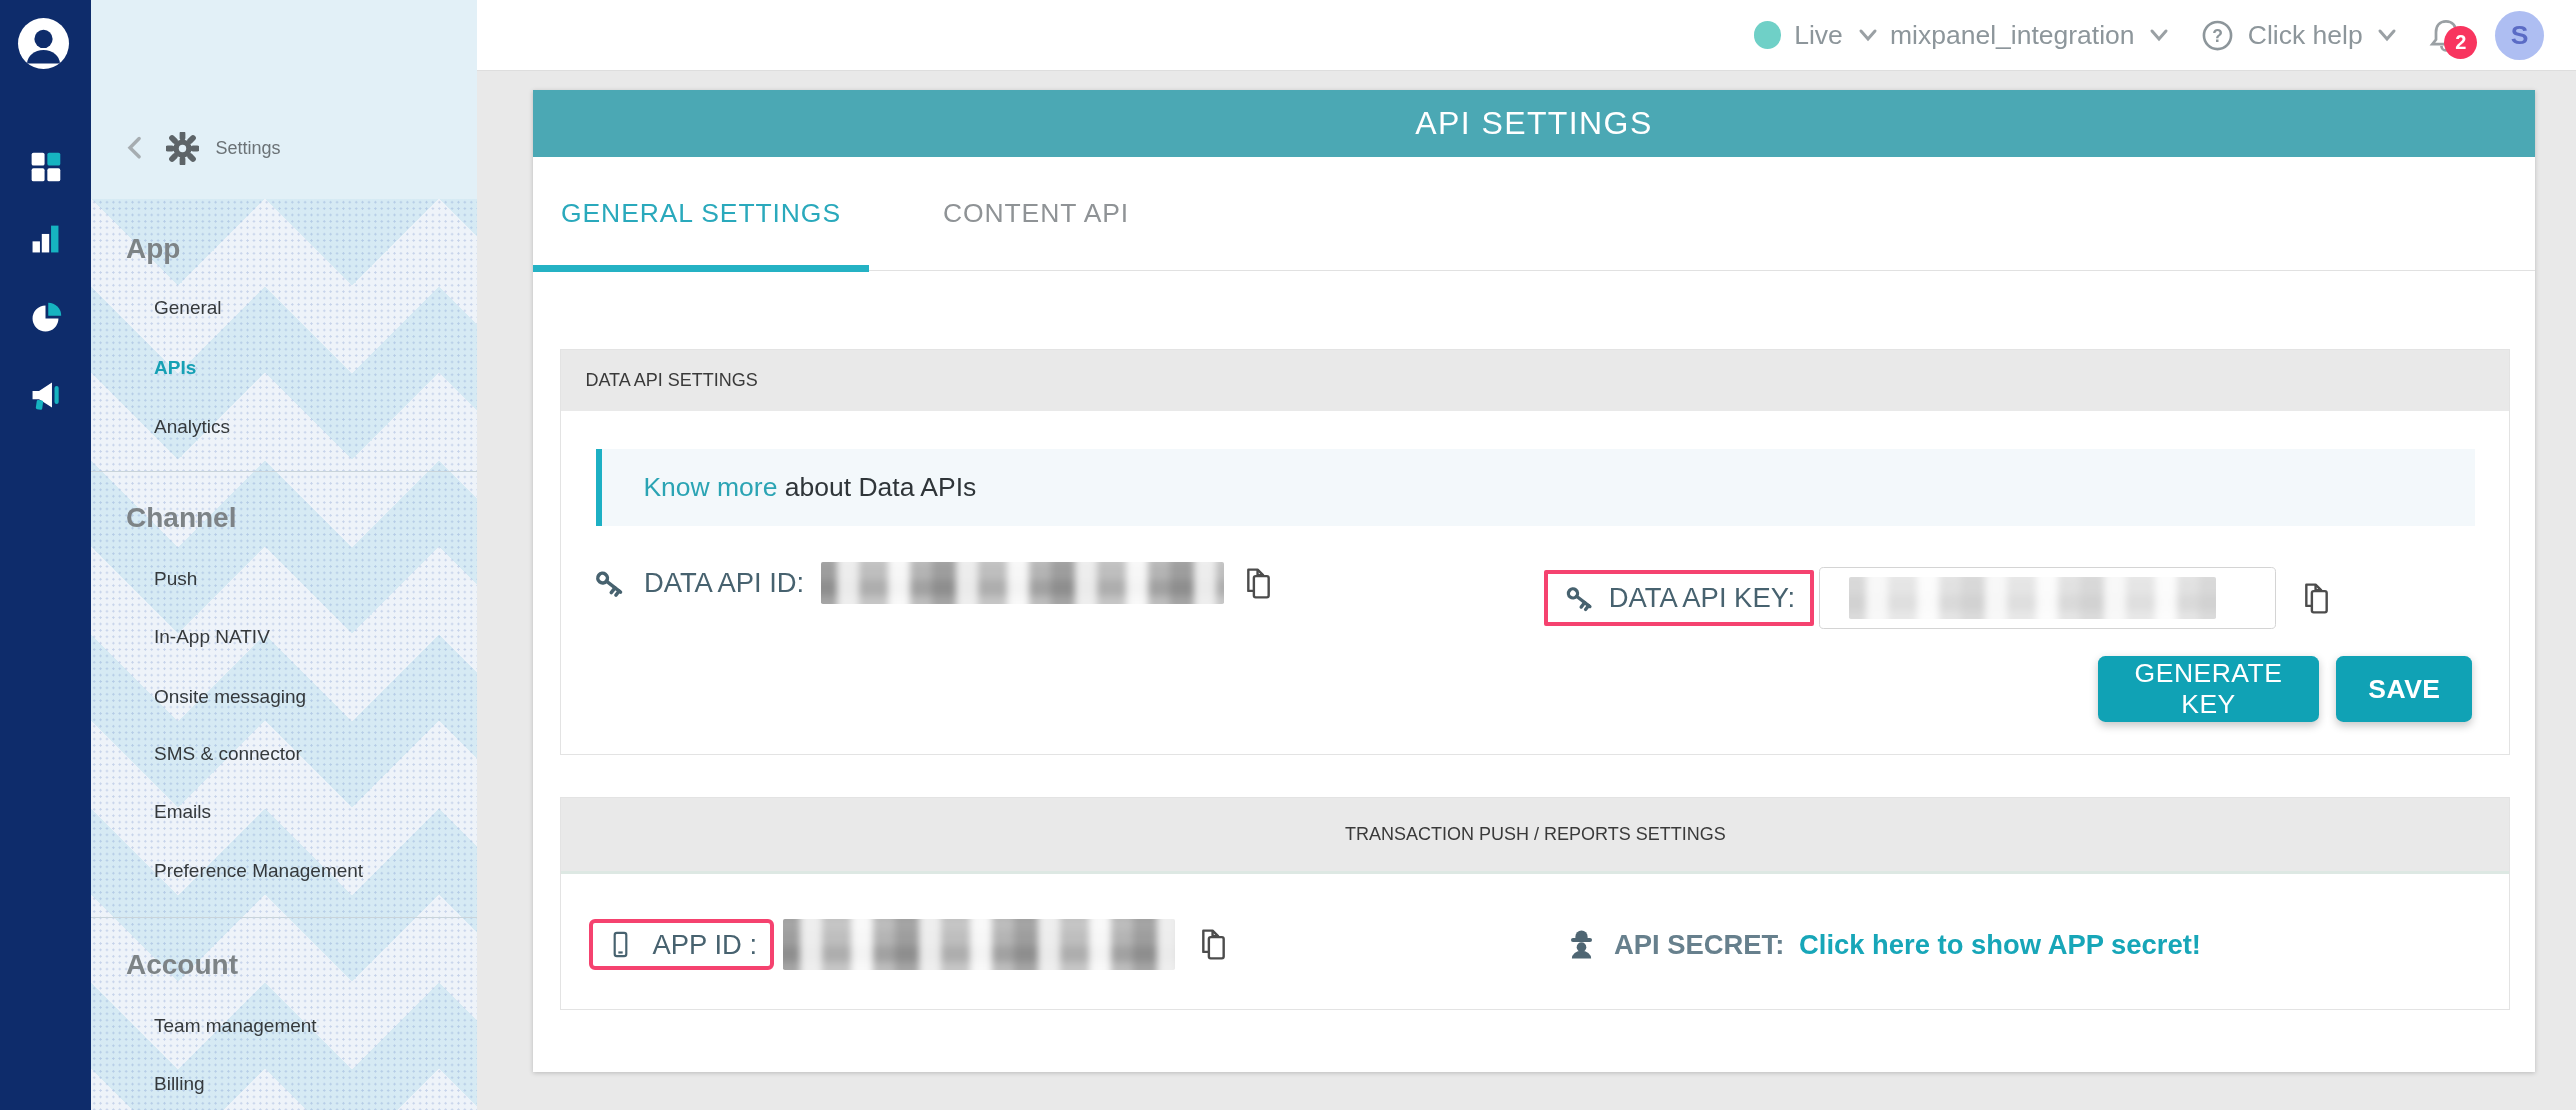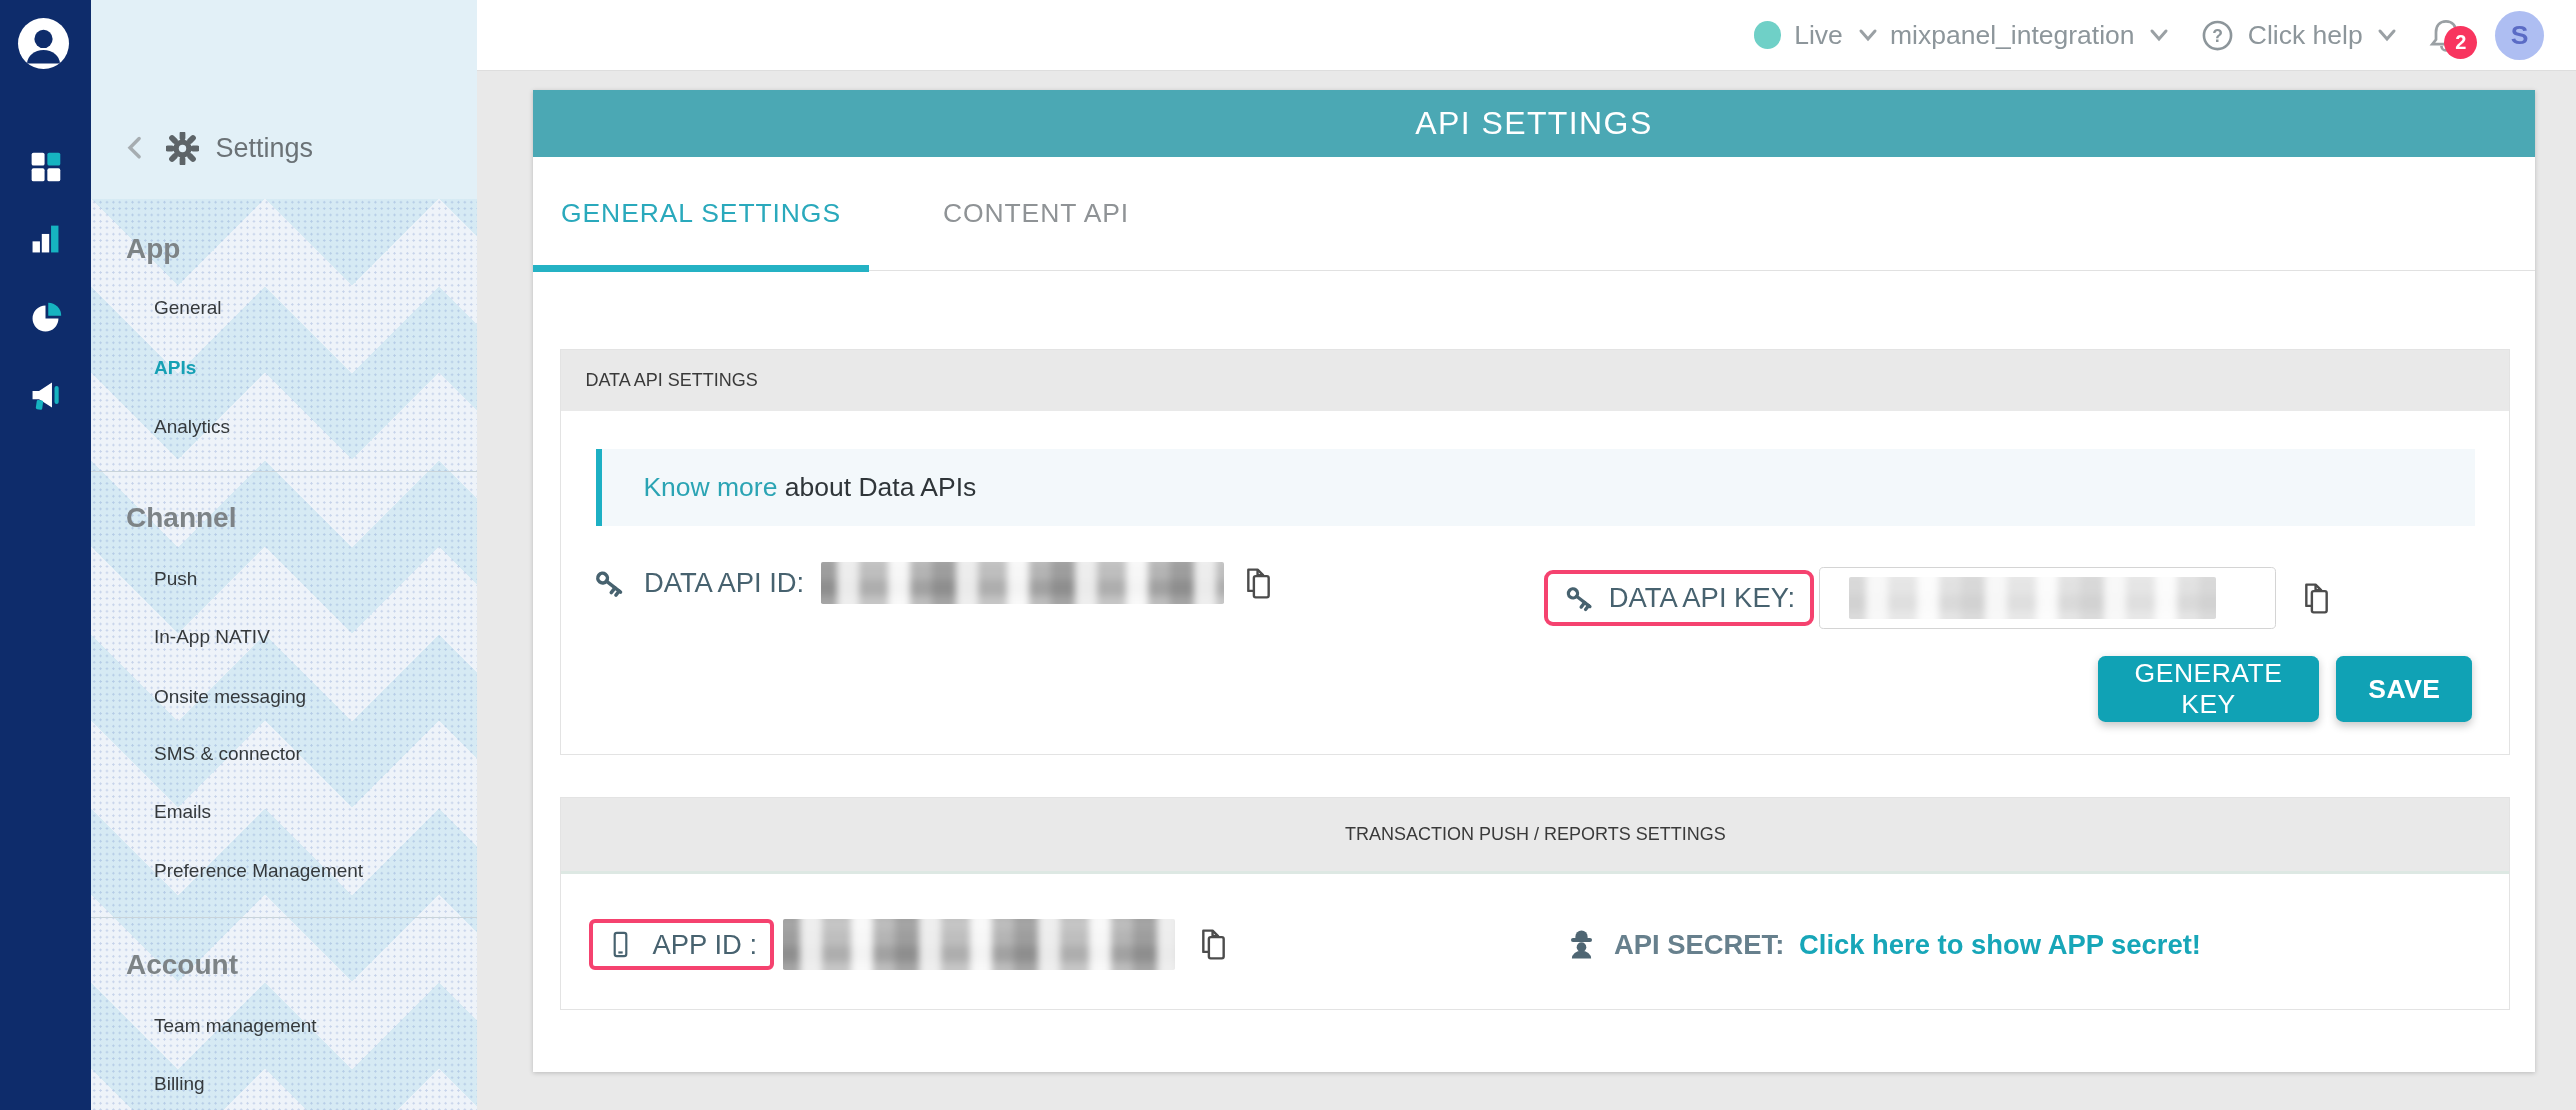--- a/index.html
+++ b/index.html
@@ -9,21 +9,21 @@
   
   .rail{position:absolute;left:0;top:0;width:91px;height:1111px;background:#0e2c6b;}
   .rail .logo{position:absolute;left:18.3px;top:18.3px;width:51px;height:51px;border-radius:50%;
               background:#ffffff;overflow:hidden;cursor:pointer;}
   .rail-ic{position:absolute;left:27.4px;width:37px;height:37px;cursor:pointer;}
 
   
   .sidebar{position:absolute;left:91px;top:0;width:386px;height:1111px;}
   .sb-head{position:absolute;left:0;top:0;right:0;height:199px;background:#e2f0f7;}
   .sb-title-row{position:absolute;left:31px;top:128px;height:40px;display:flex;align-items:center;gap:16.5px;}
-  .sb-title{font-size:27px;color:#6b7276;}
+  .sb-title{font-size:18px;color:#6b7276;}
   .sb-body{position:absolute;left:0;top:199px;right:0;bottom:0;
      background-color:#eef3f9;
      background-image:
        radial-gradient(rgba(105,135,200,0.30) 0.9px, transparent 1.3px),
        linear-gradient(135deg, rgba(195,226,240,.55) 25%, transparent 25%),
        linear-gradient(225deg, rgba(195,226,240,.55) 25%, transparent 25%),
        linear-gradient(45deg,  rgba(195,226,240,.55) 25%, transparent 25%),
        linear-gradient(315deg, rgba(195,226,240,.55) 25%, transparent 25%);
      background-size:6.4px 6.4px,174px 174px,174px 174px,174px 174px,174px 174px;
      background-position:0 0,87px 0,87px 0,0 0,0 0;}
@@ -72,21 +72,21 @@
   .mosaic{position:relative;overflow:hidden;border-radius:1.8px;}
   .mosaic::before{content:"";position:absolute;inset:-7.3px;background-color:#d6d6d6;
      background-image:
        repeating-linear-gradient(90deg, rgba(115,115,115,.6) 0 24px, rgba(238,238,238,.95) 24px 46px,
           rgba(165,165,165,.55) 46px 75px, rgba(250,250,250,.9) 75px 97px, rgba(140,140,140,.5) 97px 119px),
        repeating-linear-gradient(0deg, rgba(255,255,255,.55) 0 14.6px, rgba(125,125,125,.35) 14.6px 31px, rgba(225,225,225,.5) 31px 46px);
      filter:blur(3.7px);}
   .mosaic.light::before{opacity:.4;}
   .copy{width:37px;height:37px;cursor:pointer;flex:0 0 auto;}
 
-  .pinkbox{display:flex;align-items:center;gap:12.8px;border:4.6px solid #f5426f;border-radius:9px;
+  .pinkbox{display:flex;align-items:center;gap:12.8px;border:4.6px solid #f5426f;border-radius:2px;
            padding:7.3px 14.6px;background:transparent;}
   .input{width:457px;height:62px;border:1.8px solid #d4d4d4;border-radius:4.6px;background:#fff;
          position:relative;box-sizing:border-box;cursor:text;}
   .input .mosaic{position:absolute;left:29px;right:59px;top:9.1px;bottom:9.1px;}
 
   .btnrow{position:absolute;top:306px;right:37px;display:flex;gap:17.4px;padding-left:44px;}
   .btn{height:66px;border:none;border-radius:7.3px;background:#10a2b5;color:#fff;font-size:26.5px;
        font-family:"Liberation Sans",sans-serif;letter-spacing:0.5px;cursor:pointer;
        box-shadow:0 3.7px 8.2px rgba(0,0,0,.22);}
   .btn.gen{width:221px;}

